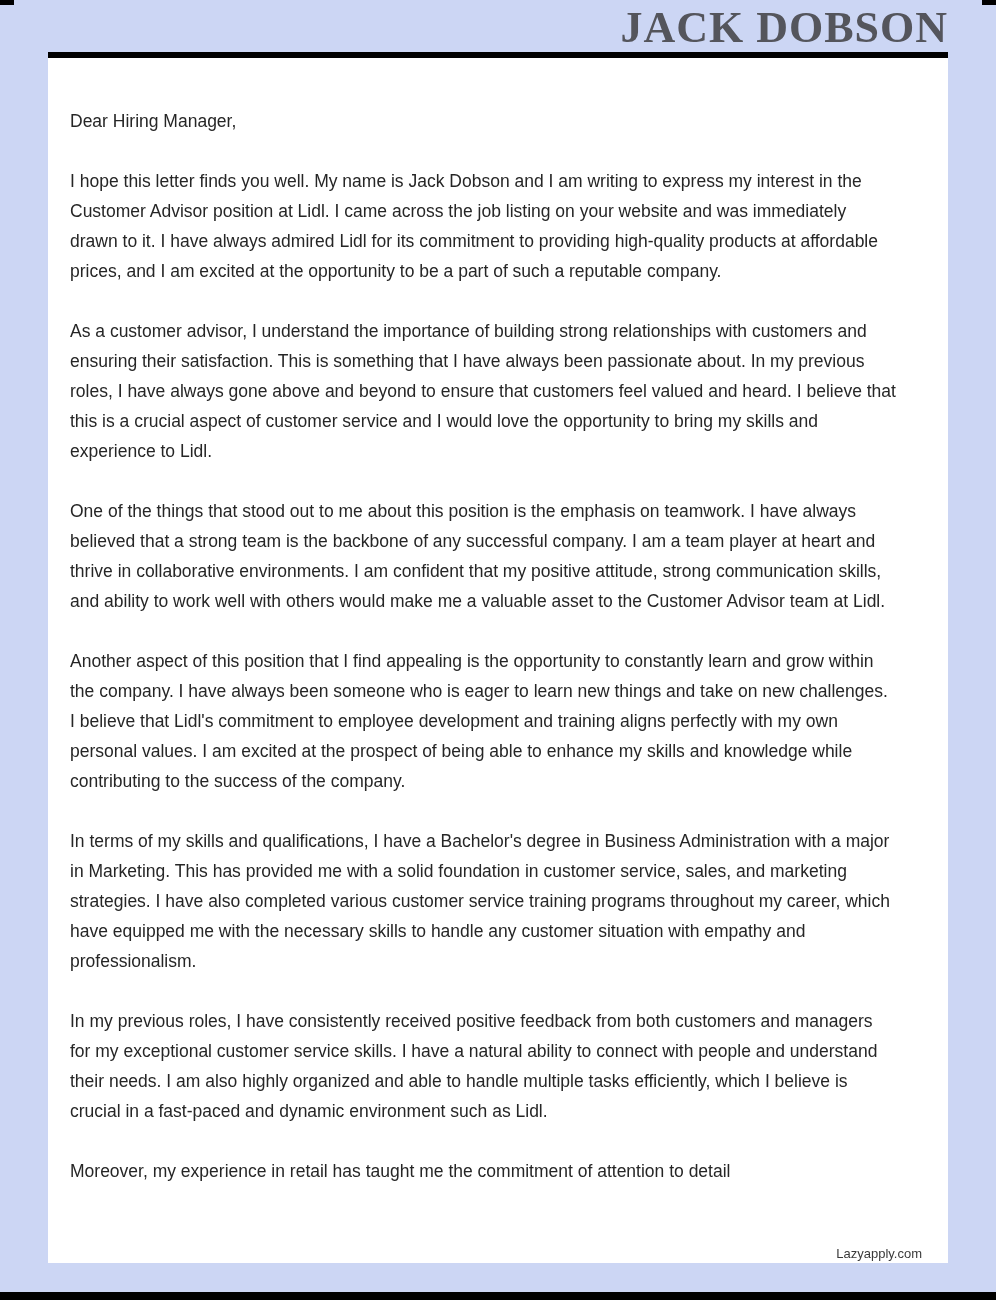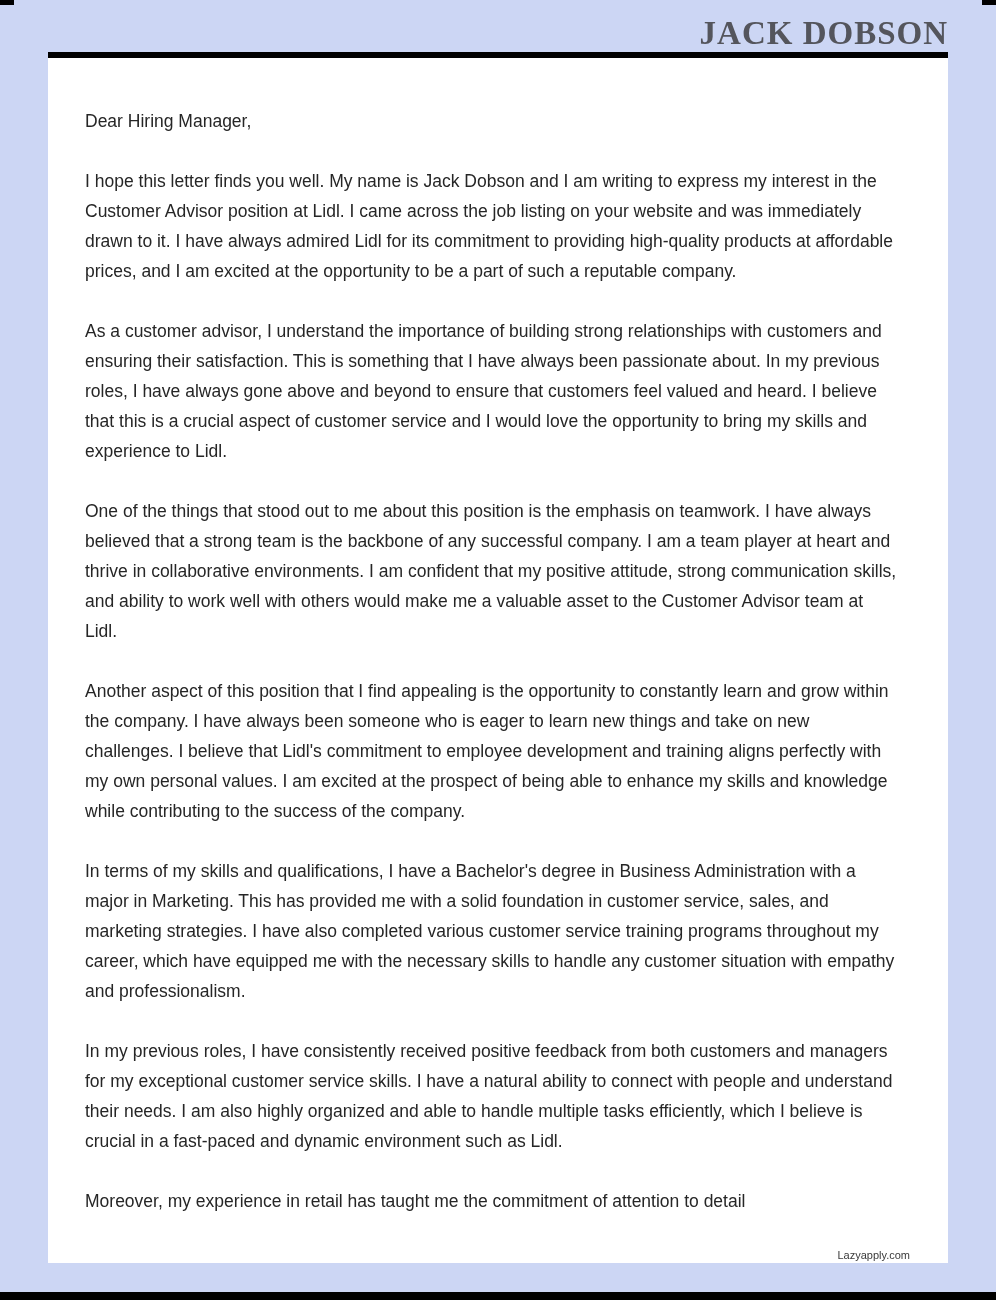--- a/index.html
+++ b/index.html
@@ -26,55 +26,55 @@
 
   .header {
     height: 52px;
     display: flex;
     align-items: flex-end;
     justify-content: flex-end;
     padding: 0 48px 2px 48px;
   }
   .applicant-name {
     font-family: "Liberation Serif", serif;
-    font-size: 33px;
+    font-size: 44px;
     font-weight: 700;
     letter-spacing: 1px;
     color: #54555c;
     line-height: 1;
     white-space: nowrap;
   }
 
   .divider {
     margin: 0 48px;
     height: 6px;
     background: #000;
   }
 
   .page {
     position: relative;
     margin: 0 48px;
     height: 1205px;
     background: #ffffff;
-    padding: 48px 51px 0 37px;
+    padding: 48px 51px 0 22px;
     overflow: visible;
   }
 
   .para {
     font-size: 17.5px;
     line-height: 30px;
     color: #262626;
     margin-bottom: 30px;
   }
 
   .watermark {
     position: absolute;
-    right: 38px;
+    right: 26px;
     bottom: 2px;
-    font-size: 11px;
+    font-size: 13px;
     color: #3a3a3a;
   }
 
   .bottom-bar {
     position: absolute;
     left: 0;
     right: 0;
     bottom: 0;
     height: 8px;
     background: #000;

